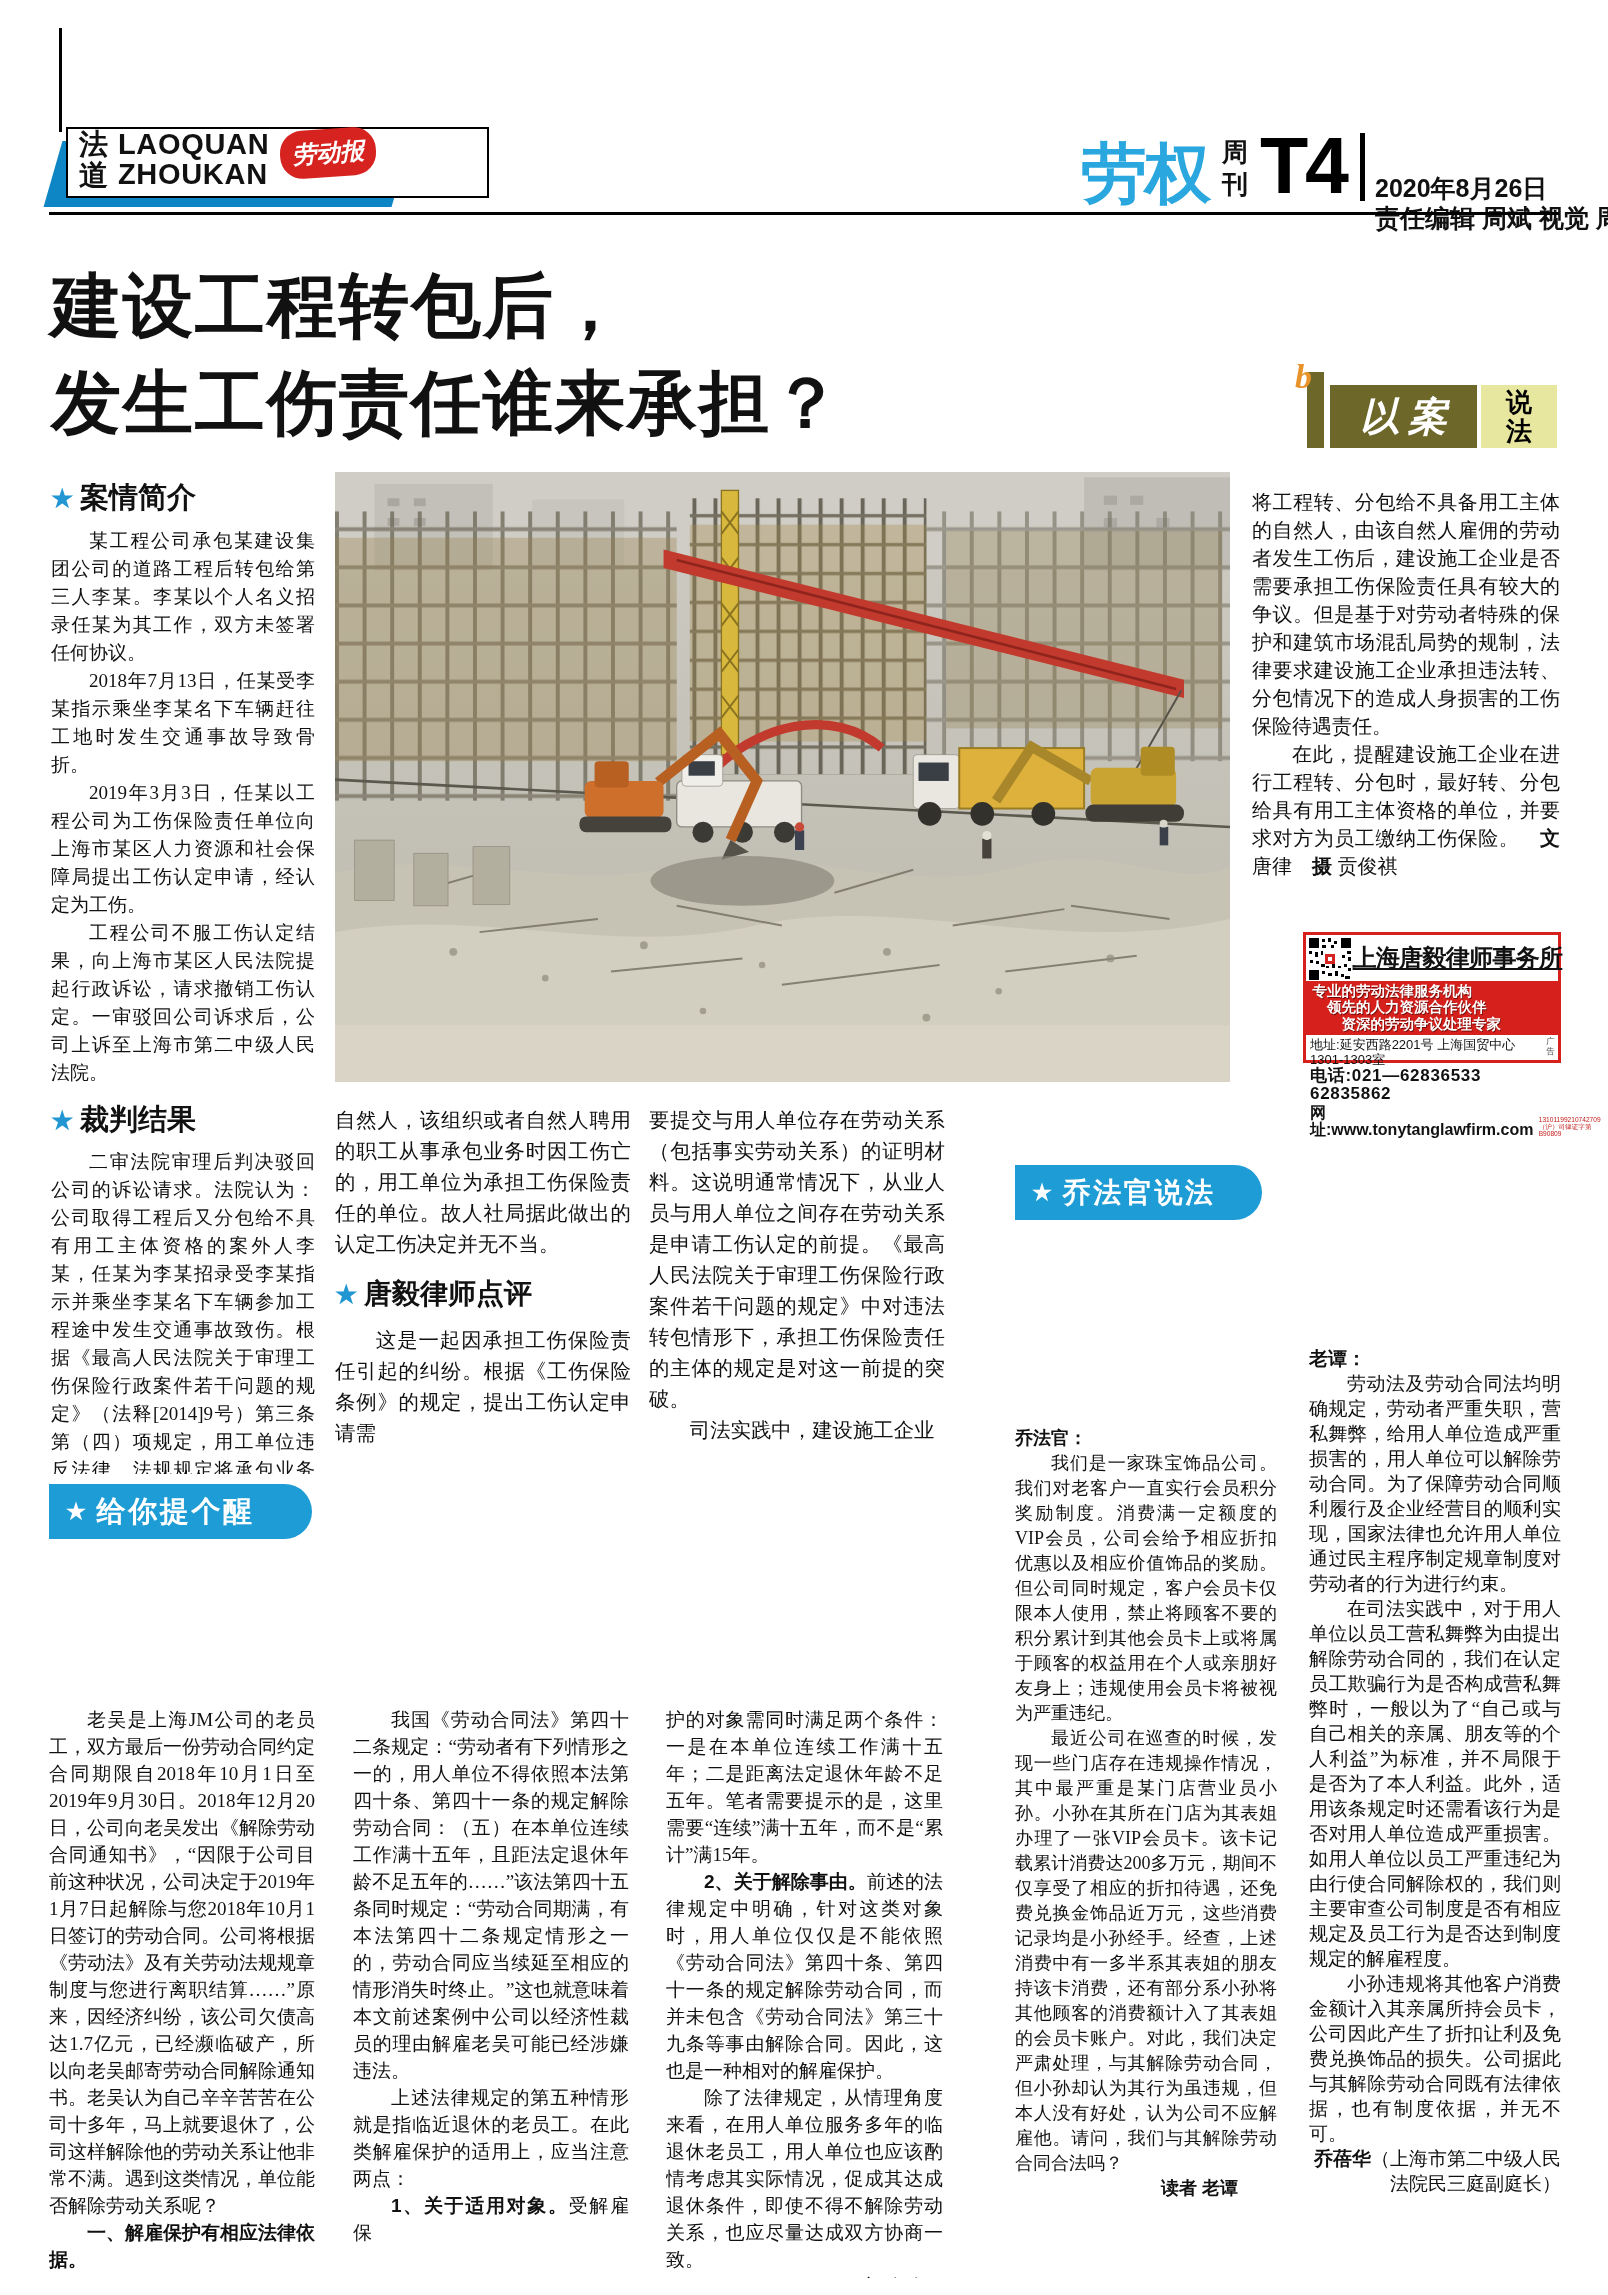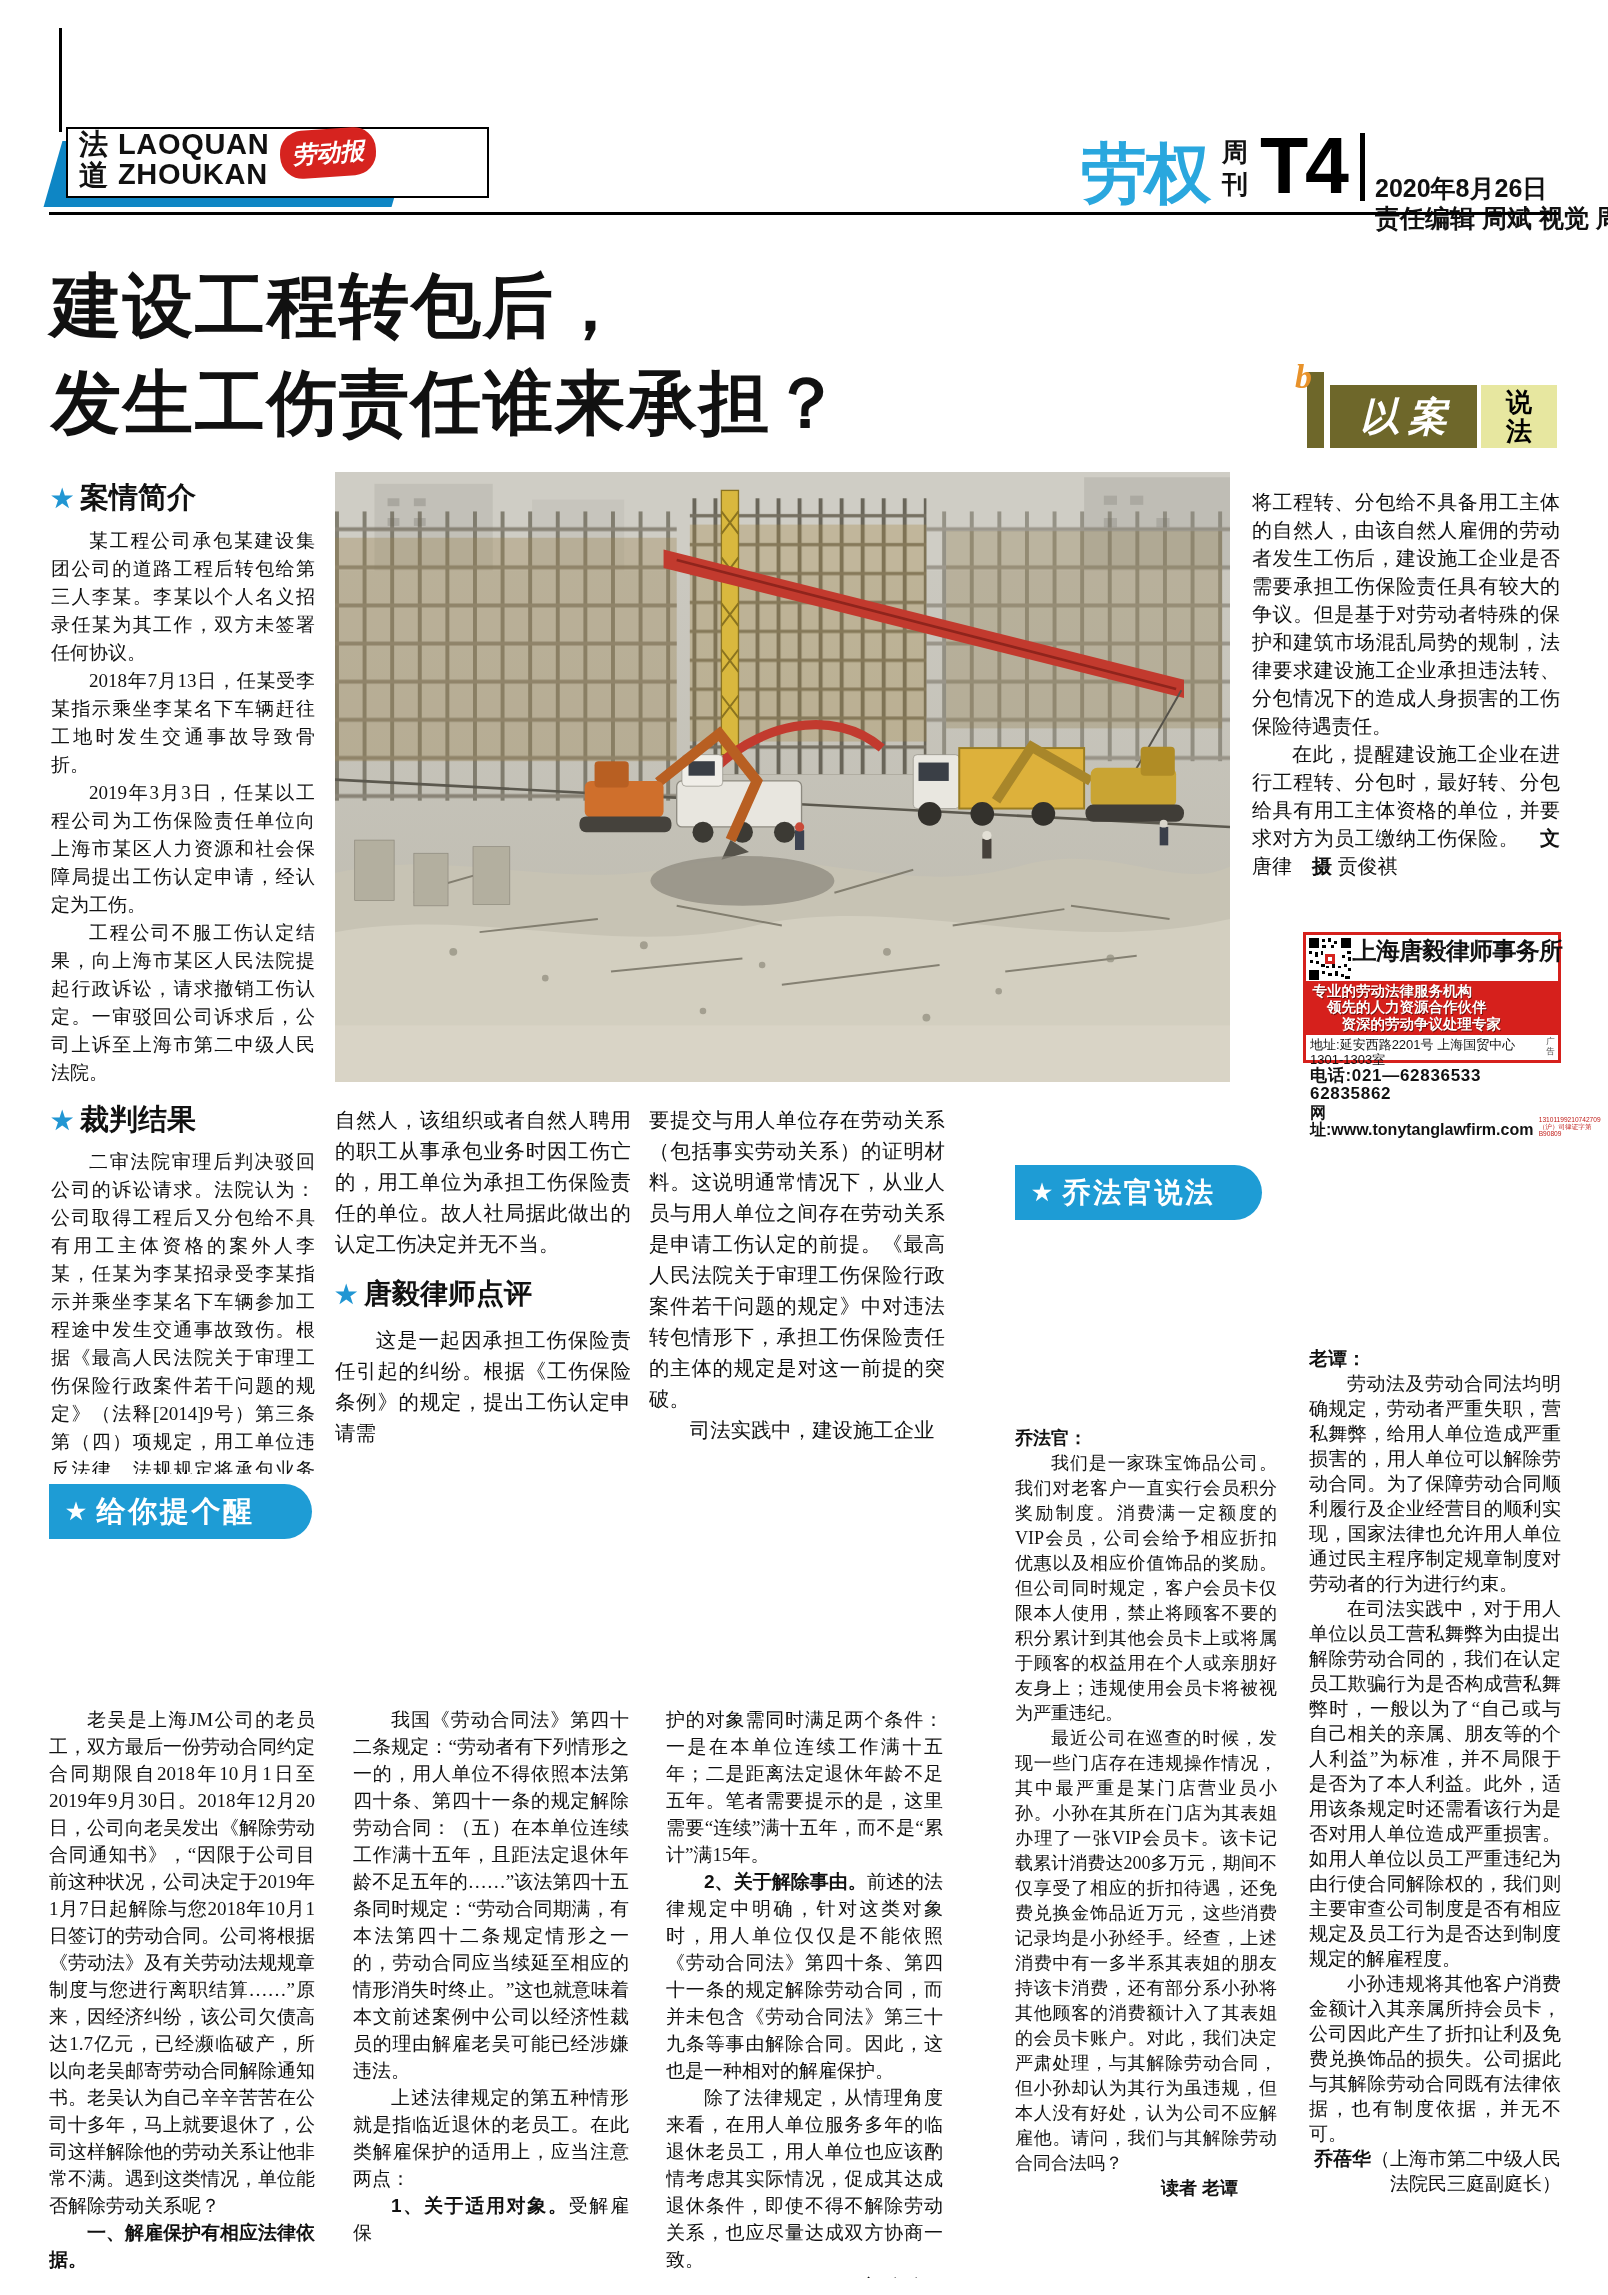--- a/index.html
+++ b/index.html
@@ -55,21 +55,21 @@
   #col-b{left:649px;top:1105px;width:296px;height:382px;font-size:20.4px;line-height:31px;}
   #col-c{left:1252px;top:488px;width:308px;height:444px;font-size:20px;line-height:28px;}
 
   
   #photo{left:335px;top:472px;width:895px;height:610px;overflow:hidden;}
   #photo svg{display:block;width:100%;height:100%;}
 
   
   #ad{left:1303px;top:932px;width:258px;height:131px;border:3.3px solid #D6201C;background:#fff;
       display:flex;flex-direction:column;}
-  #ad-top{display:flex;height:49px;}
+  #ad-top{display:flex;align-items:center;height:49px;text-decoration:underline;}
   #ad-qr{width:42px;height:42px;margin:2.6px 1.3px 1.3px 3.3px;flex:none;}
   #ad-title{flex:1;font-family:"Liberation Sans",sans-serif;font-weight:900;font-size:24px;
             letter-spacing:-0.7px;text-align:center;white-space:nowrap;}
   #ad-band{background:#D6201C;color:#fff;font-family:"Liberation Sans",sans-serif;font-weight:900;
            font-size:14.5px;line-height:16.4px;padding:2px 0 2.6px 6.6px;text-shadow:0.7px 0.7px 0 #6d0a06;}
   #ad-band .s2{padding-left:14.5px;} #ad-band .s3{padding-left:29px;}
   #ad-info{position:relative;font-size:13px;line-height:15px;padding:2px 13px 1.3px 4px;font-family:"Liberation Sans",sans-serif;}
   #ad-info .tel{font-size:17px;font-weight:700;letter-spacing:0.7px;line-height:18.4px;}
   #ad-info .web{font-size:16px;font-weight:700;line-height:17px;display:flex;align-items:flex-end;}
   #ad-lic{font-size:6.6px;line-height:7.2px;font-weight:400;margin-left:5.3px;color:#c01b17;}

